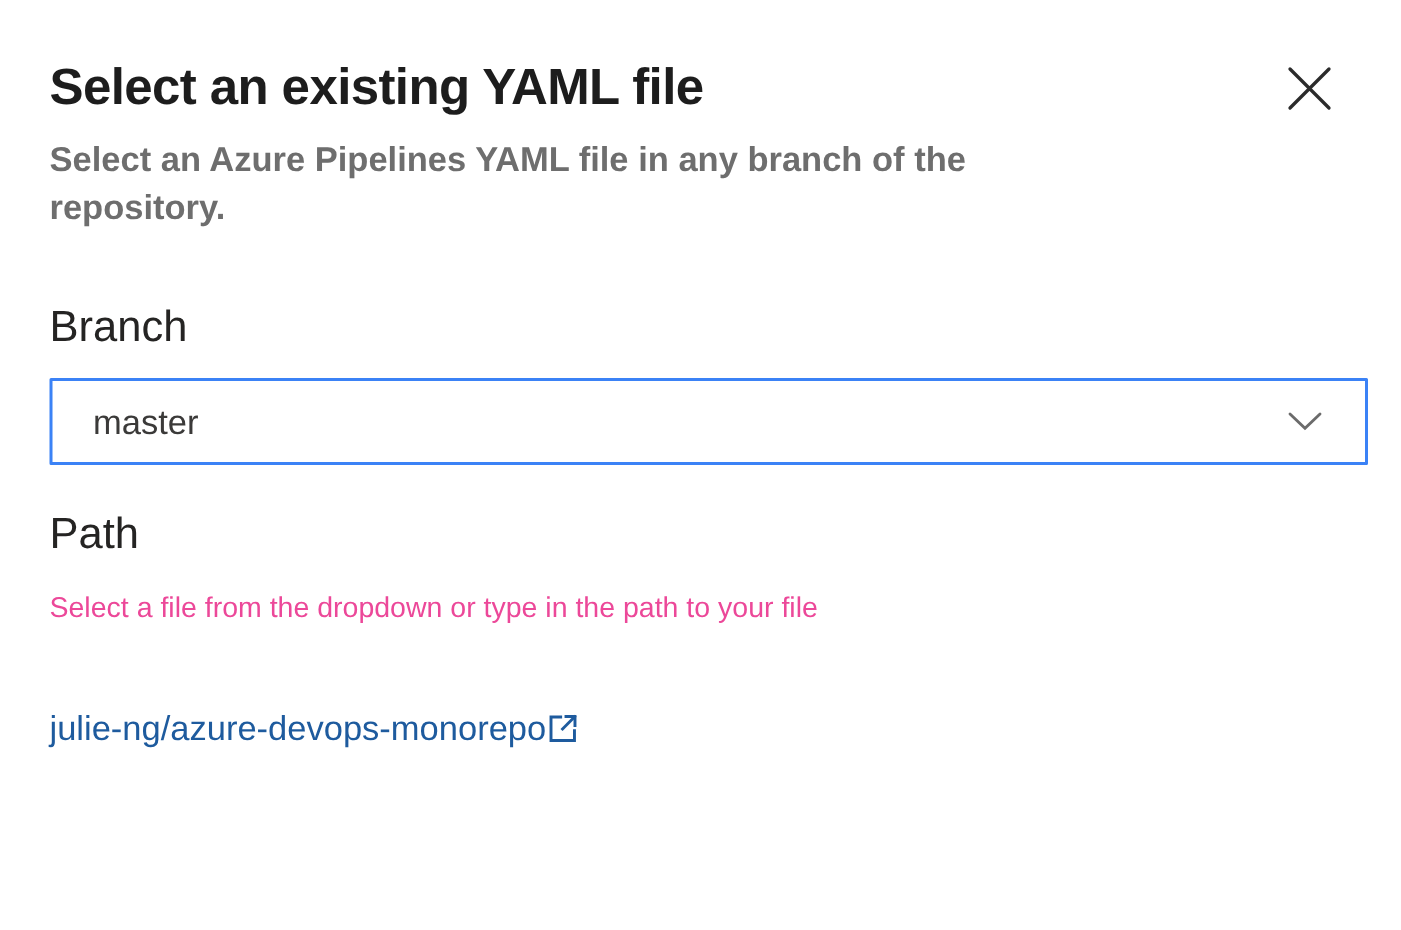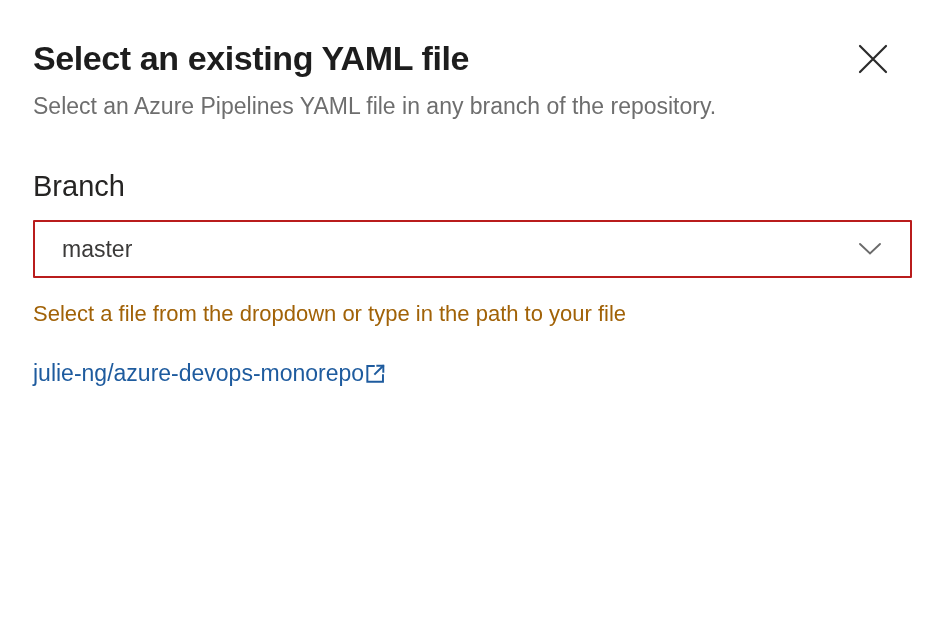--- a/index.html
+++ b/index.html
@@ -39,67 +39,67 @@
     cursor: pointer;
     display: flex;
     align-items: center;
     justify-content: center;
   }
   .subtitle {
     margin: 10px 0 0 0;
     max-width: 730px;
     font-size: 23px;
     line-height: 32px;
-    font-weight: 400;
+    font-weight: 700;
     color: #6e6e6e;
   }
   .field-label {
     display: block;
     margin-top: 50px;
     font-size: 29px;
     line-height: 28px;
     color: #252423;
   }
   .field-label.path-label {
     margin-top: 32px;
   }
   .dropdown {
     box-sizing: border-box;
     margin-top: 20px;
     width: 879px;
     height: 58px;
-    border: 2px solid #b91c1c;
+    border: 2px solid #3b82f6;
     border-radius: 1px;
     background: #ffffff;
     display: flex;
     align-items: center;
     justify-content: space-between;
     padding: 0 28px 0 27px;
     font-size: 23px;
     color: #3b3a39;
     cursor: pointer;
   }
   .dropdown.focused {
     border-color: #2b7cd3;
   }
   .dropdown .value {
     white-space: nowrap;
     overflow: hidden;
     text-overflow: ellipsis;
   }
   .helper {
     margin: 24px 0 0 0;
-    font-size: 22px;
+    font-size: 19px;
     line-height: 24px;
-    color: #a16207;
+    color: #ec4899;
   }
   .repo-link {
     display: inline-flex;
     align-items: center;
-    margin-top: 32px;
+    margin-top: 52px;
     font-size: 23px;
     line-height: 30px;
     color: #1e5b9e;
     text-decoration: none;
     cursor: pointer;
   }
   .icon {
     display: inline-flex;
     align-items: center;
     justify-content: center;
@@ -125,20 +125,21 @@
   <label class="field-label">Branch</label>
   <div class="dropdown">
     <span class="value">master</span>
     <span class="icon">
       <svg width="24" height="14" viewBox="0 0 24 14">
         <path d="M2 2 L12 11.5 L22 2" fill="none" stroke="#6b6b6b" stroke-width="1.9" stroke-linecap="round"></path>
       </svg>
     </span>
   </div>
 
+  <label class="field-label path-label">Path</label>
 
   <p class="helper">Select a file from the dropdown or type in the path to your file</p>
 
   <a class="repo-link">
     <span>julie-ng/azure-devops-monorepo</span>
     <span class="icon">
       <svg width="23" height="23" viewBox="0 0 20 20" fill="none" stroke="#1e5b9e" stroke-width="1.7" stroke-linecap="square">
         <path d="M8.5 3.5 H2.9 V17.1 H16.5 V11.5"></path>
         <path d="M9.6 10.4 L16.6 3.4"></path>
         <path d="M11.6 3.2 H16.8 V8.4"></path>

